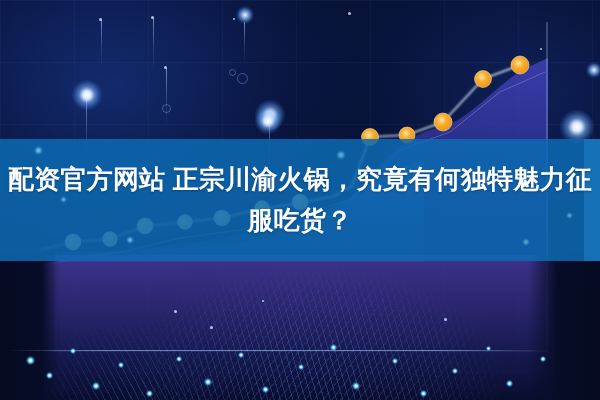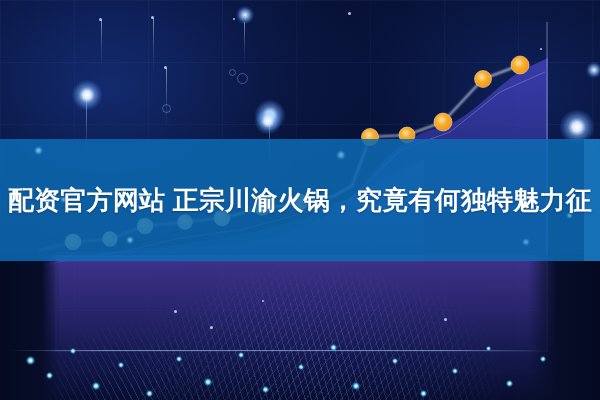--- a/index.html
+++ b/index.html
@@ -255,20 +255,21 @@
     <div class="p cy" style="left:34px;top:146px;width:9px;height:9px;opacity:.55;"></div>
     <div class="p cy" style="left:60px;top:196px;width:7px;height:7px;opacity:.45;"></div>
     <div class="p cy" style="left:126px;top:236px;width:8px;height:8px;opacity:.5;"></div>
     <div class="p cy" style="left:336px;top:150px;width:10px;height:10px;opacity:.45;"></div>
     <div class="p cy" style="left:522px;top:238px;width:8px;height:8px;opacity:.4;"></div>
     <div class="p cy" style="left:566px;top:212px;width:7px;height:7px;opacity:.4;"></div>
   </div>
 
   <div class="headline">
     <span class="l1">配资官方网站 正宗川渝火锅，究竟有何独特魅力征</span>
+    <span class="l2">服吃货？</span>
   </div>
 
   <div class="layer">
     <div class="p cy" style="left:26px;top:356px;width:9px;height:9px;"></div>
     <div class="p cy" style="left:46px;top:372px;width:7px;height:7px;"></div>
     <div class="p cy" style="left:70px;top:348px;width:6px;height:6px;"></div>
     <div class="p cy" style="left:92px;top:382px;width:8px;height:8px;"></div>
     <div class="p cy" style="left:118px;top:362px;width:6px;height:6px;"></div>
     <div class="p cy" style="left:146px;top:390px;width:7px;height:7px;"></div>
     <div class="p cy" style="left:176px;top:356px;width:6px;height:6px;"></div>

